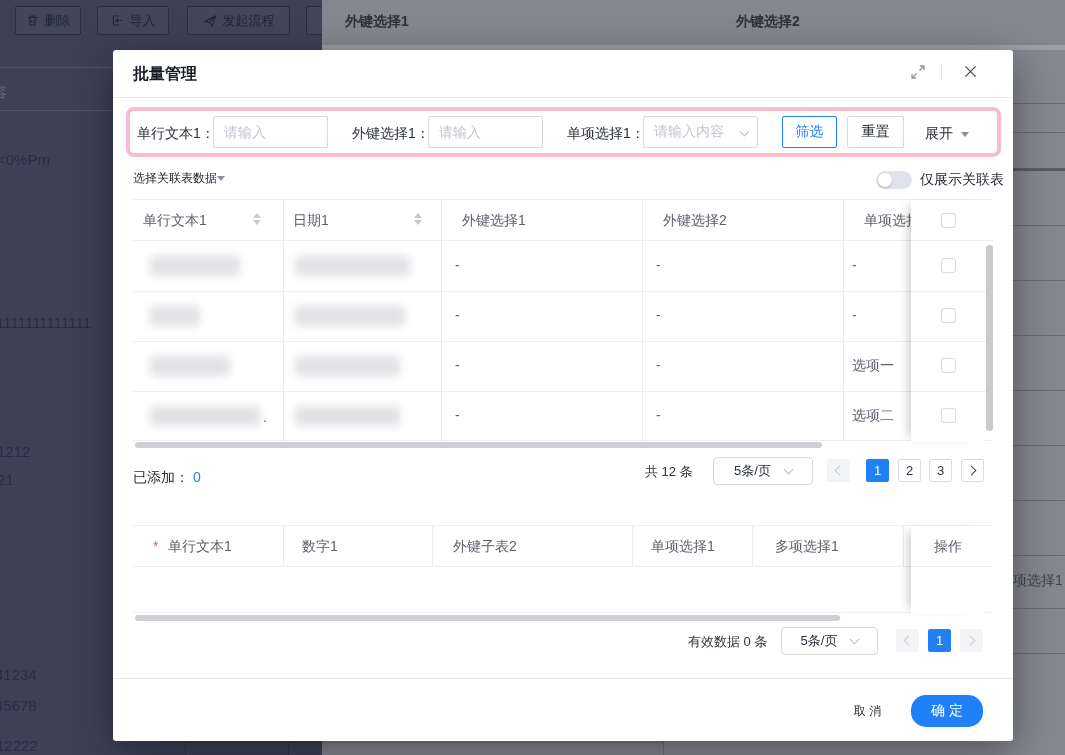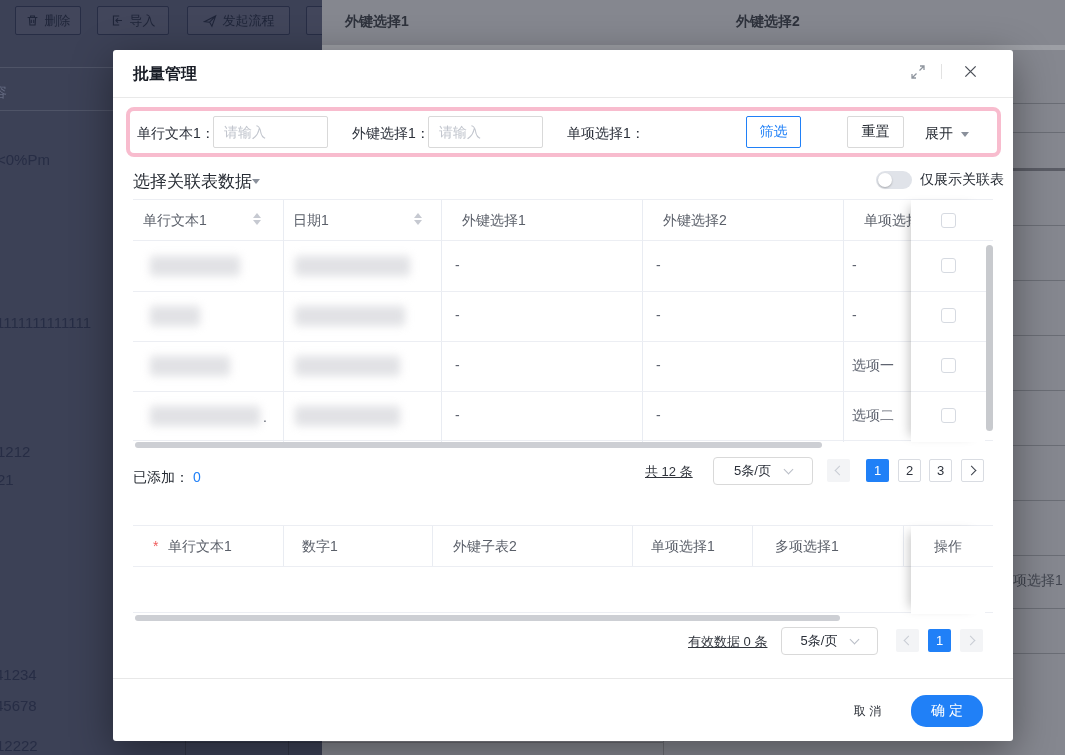--- a/index.html
+++ b/index.html
@@ -51,21 +51,21 @@
   .hln{position:absolute;left:0;right:0;height:1px;background:#eceef3;}
   .sort{position:absolute;top:13px;display:flex;flex-direction:column;gap:2px;}
   .s-up{width:0;height:0;border-left:4px solid transparent;border-right:4px solid transparent;border-bottom:5px solid #c6c9d1;}
   .s-dn{width:0;height:0;border-left:4px solid transparent;border-right:4px solid transparent;border-top:5px solid #c6c9d1;}
   .blur{position:absolute;height:20px;border-radius:3px;background:#c9cad0;opacity:.55;filter:blur(4px);}
   .cb{position:absolute;width:15px;height:15px;border:1px solid #d6dae1;border-radius:3px;background:#fff;}
   .fixed-col{position:absolute;background:#fff;box-shadow:-8px 0 10px -6px rgba(0,0,0,.22);}
   .scroll-thumb-h{position:absolute;height:6px;border-radius:3px;background:#cdcfd4;}
   .scroll-thumb-v{position:absolute;width:7px;border-radius:4px;background:#c8cace;}
   
-  .pg-txt{position:absolute;font-size:13px;color:#30343c;white-space:nowrap;text-decoration:underline;}
+  .pg-txt{position:absolute;font-size:13px;color:#30343c;white-space:nowrap;}
   .pg-sel{position:absolute;height:28px;border:1px solid #d9d9d9;border-radius:4px;background:#fff;
           display:flex;align-items:center;justify-content:center;gap:14px;font-size:13px;color:#2a2f39;}
   .pgbtn{position:absolute;width:23px;height:23px;border-radius:2px;background:#fff;border:1px solid #d9dce2;
          display:flex;align-items:center;justify-content:center;font-size:13px;color:#2e333d;cursor:pointer;}
   .pgbtn.active{background:#2080f7;border:none;color:#fff;}
   .pgbtn.disabled{background:#f3f4f6;border:none;color:#c8ccd4;cursor:default;}
   .footer-btn-cancel{position:absolute;font-size:12px;color:#2a2e36;display:flex;align-items:center;justify-content:center;cursor:pointer;}
   .footer-btn-ok{position:absolute;background:#2080f7;border-radius:4px;color:#fff;font-size:14px;
                  display:flex;align-items:center;justify-content:center;cursor:pointer;}
 </style>
@@ -147,28 +147,32 @@
         </svg>
     </div>
     <div class="hline" style="top:47px;"></div>
 
     <div class="filter-box"></div>
     <div class="lbl" style="left:24px;top:75px;">单行文本1：</div>
     <input class="inp" style="left: 100px; top: 66px;" placeholder="请输入">
     <div class="lbl" style="left:239px;top:75px;">外键选择1：</div>
     <input class="inp" style="left: 315px; top: 66px;" placeholder="请输入">
     <div class="lbl" style="left:454px;top:75px;">单项选择1：</div>
-    <div class="btn32" style="left:633px;top:66px;width:55px;border:1px solid #2080f7;color:#2080f7;">筛选</div>
+    <div class="sel" style="left:530px;top:66px;width:115px;">
+      <span style="overflow:hidden;white-space:nowrap;">请输入内容</span>
+      <span class="chev down" style="position:absolute;right:9px;top:11px;"></span>
+    </div>
+    <div class="btn32" style="left:669px;top:66px;width:55px;border:1px solid #2080f7;color:#2080f7;">筛选</div>
     <div class="btn32" style="left:734px;top:66px;width:57px;border:1px solid #d9d9d9;color:#262b33;">重置</div>
     <div class="abs" style="left:812px;top:75px;font-size:14px;color:#262b33;cursor:pointer;display:flex;align-items:center;gap:8px;">
       <span>展开</span>
       <span class="caret"></span>
     </div>
 
-    <div class="abs" style="left:20px;top:120px;font-size:17px;color:#262b33;display:flex;align-items:center;cursor:pointer;">
+    <div class="abs" style="left:20px;top:120px;font-size:12px;color:#262b33;display:flex;align-items:center;cursor:pointer;">
       <span>选择关联表数据</span>
       <span class="caret"></span>
     </div>
     <div class="toggle" style="left:763px;top:121px;">
       <span class="knob"></span>
     </div>
     <div class="abs" style="left:807px;top:121px;font-size:14px;color:#262b33;">仅展示关联表</div>
 
     <div class="tbl" style="top:149px;height:242px;border-top:1px solid #eceef3;border-bottom:1px solid #eceef3;">
       <div class="hln" style="top:40px;"></div>

